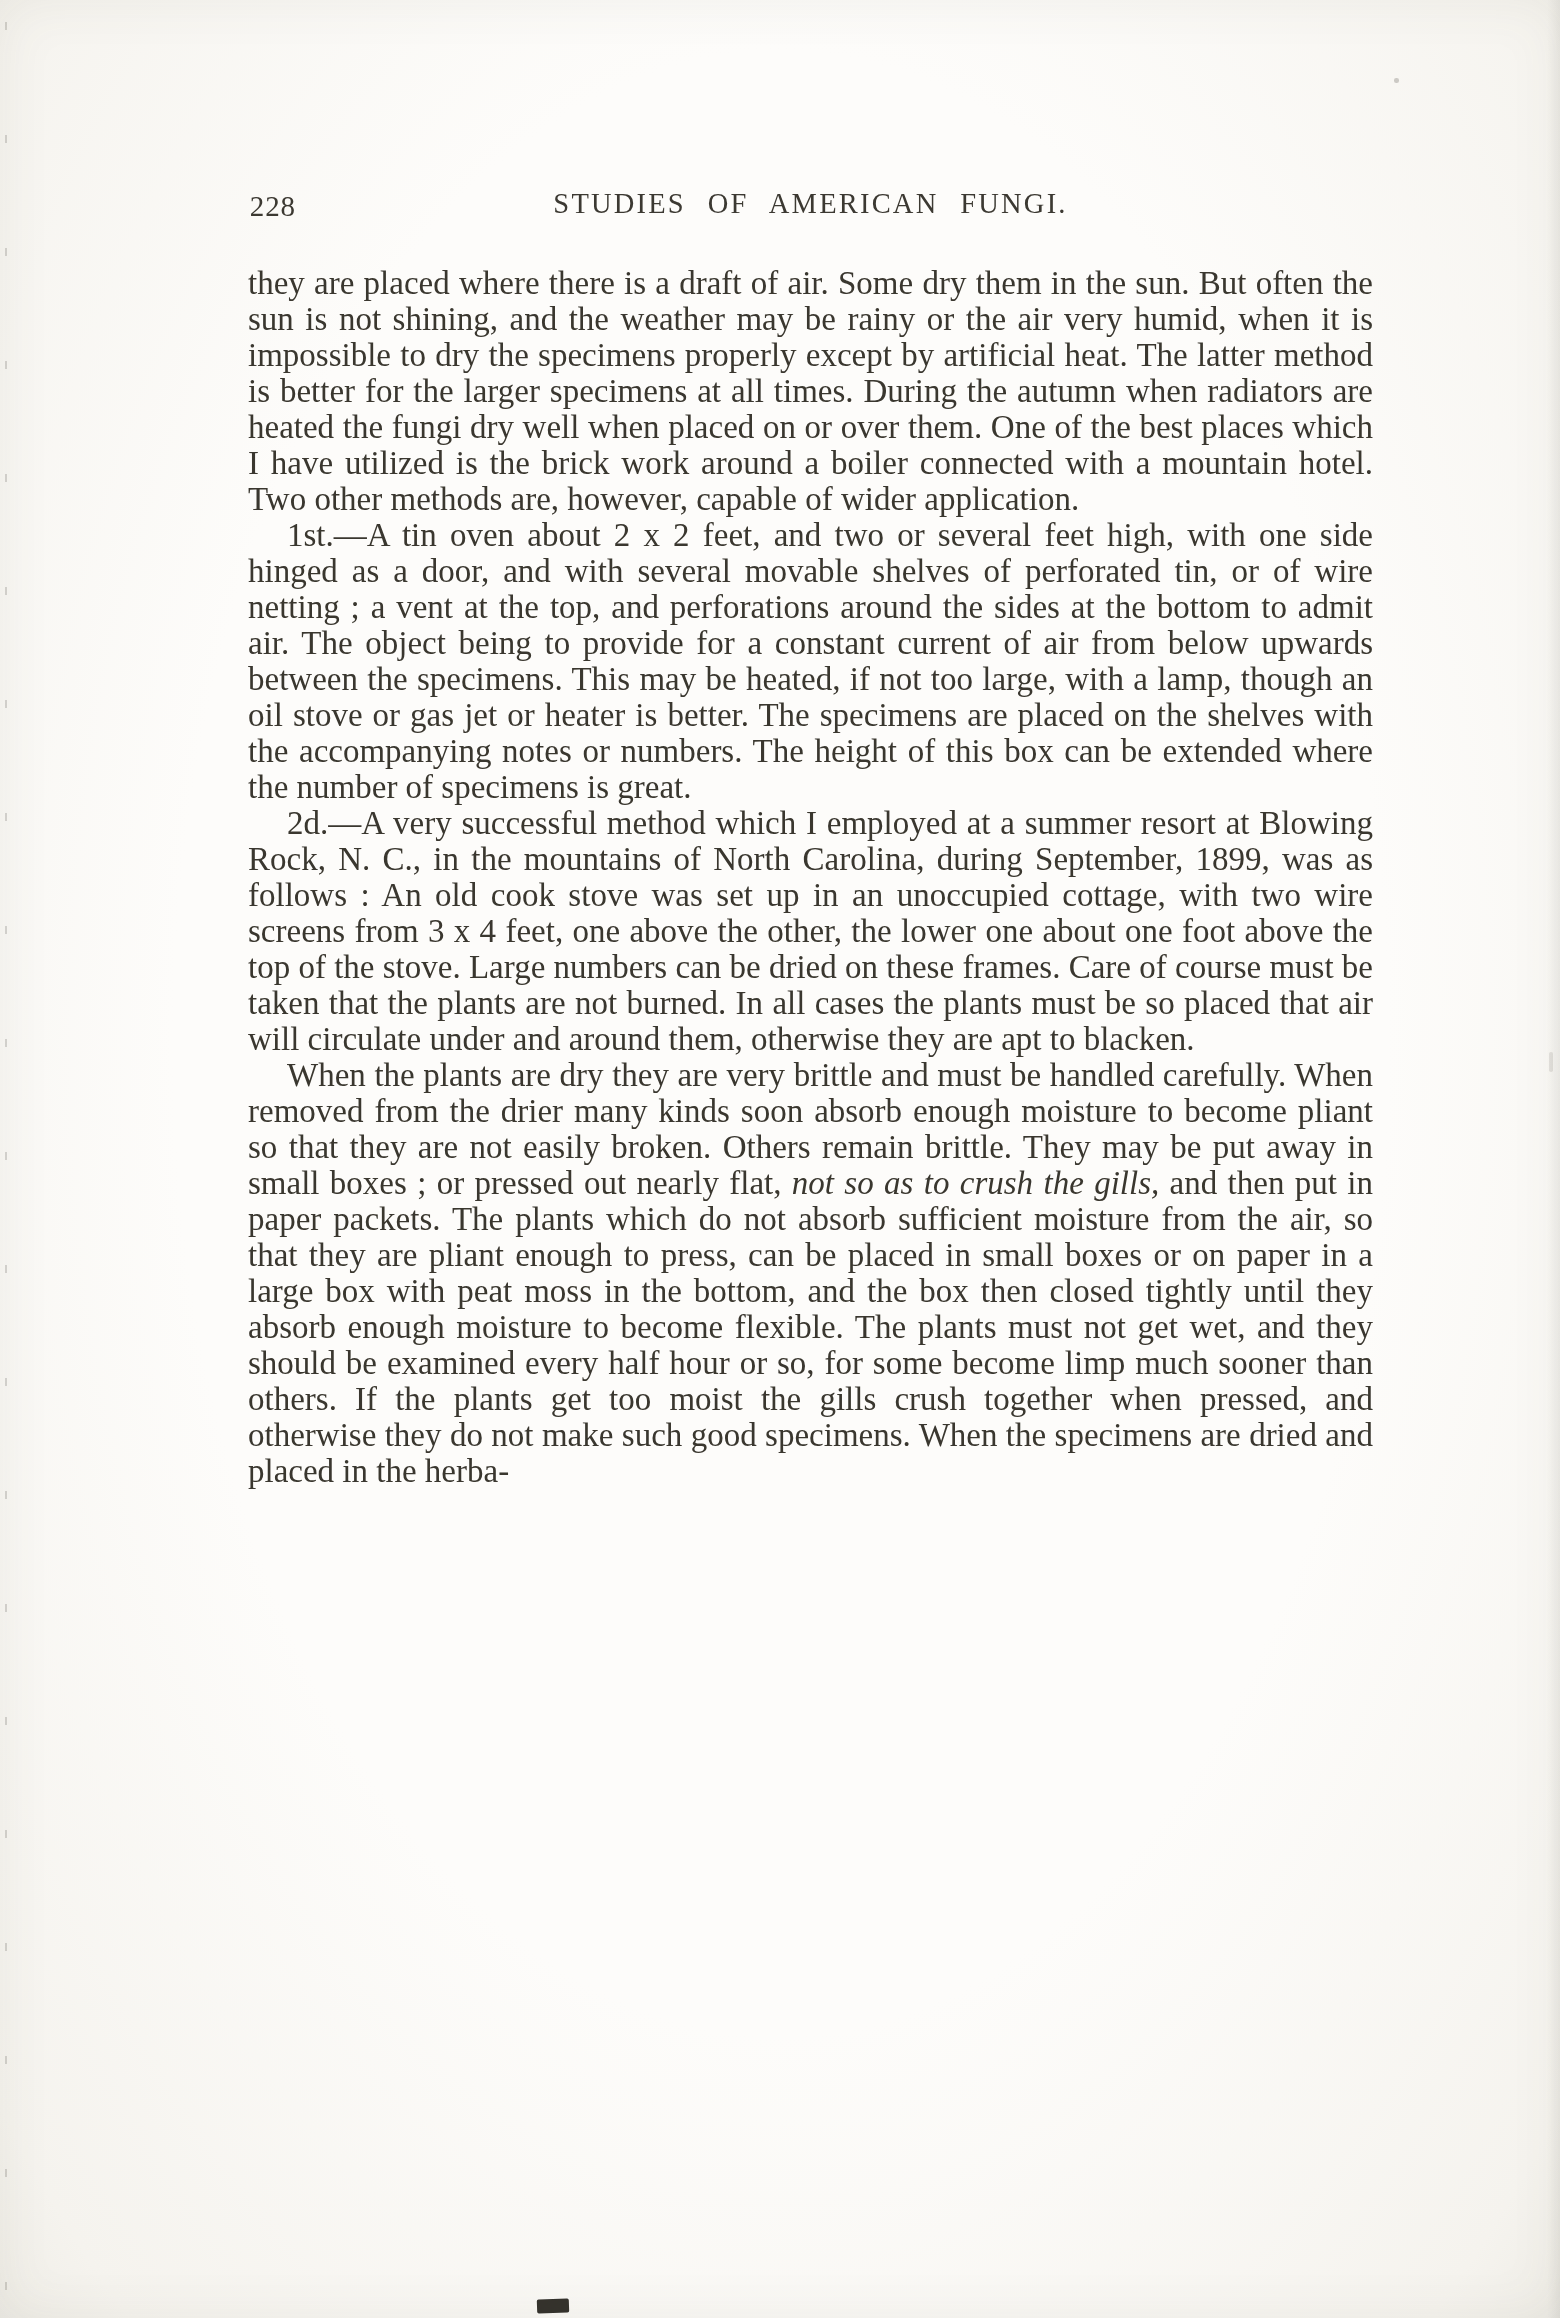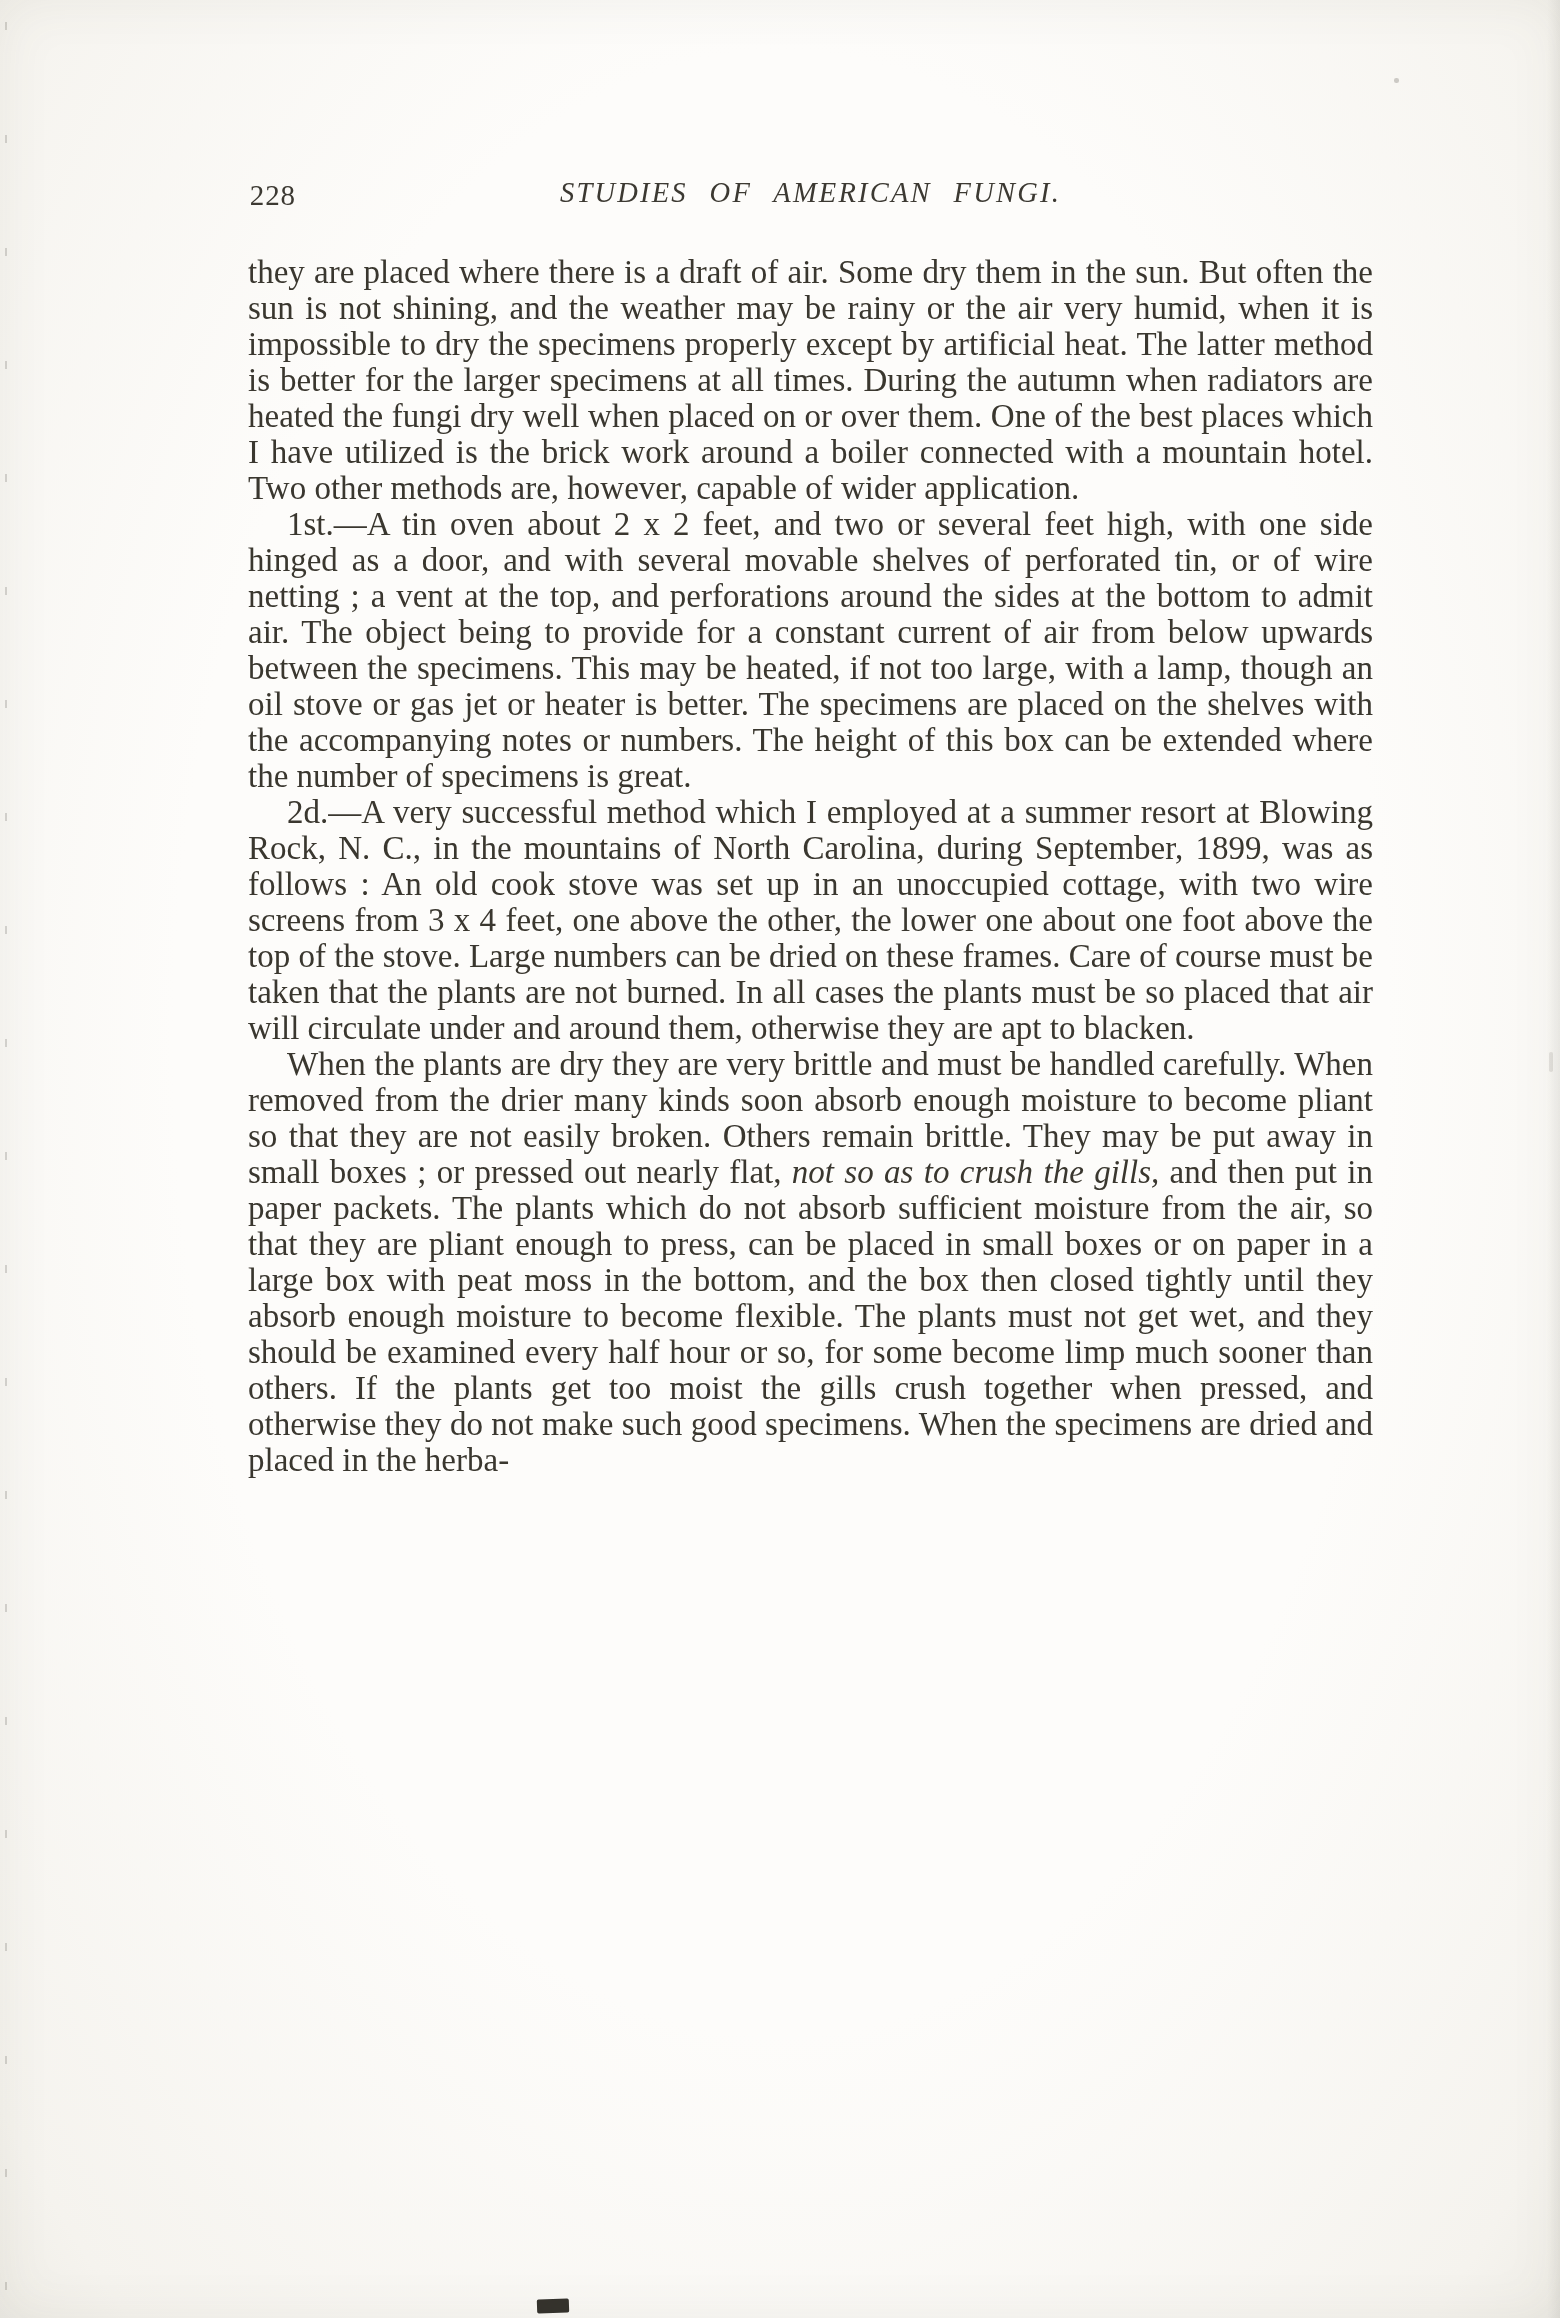--- a/index.html
+++ b/index.html
@@ -57,21 +57,21 @@
     position: absolute;
     left: 1549px; top: 1052px;
     width: 3.6px; height: 19.6px;
     background: rgba(70, 66, 58, 0.12);
     border-radius: 1.8px;
   }
 
   .text-column {
     position: absolute;
     left: 248px;
-    top: 177px;
+    top: 188px;
     width: 1125px;
     color: #3a372f;
   }
   .page-header {
     position: relative;
     height: 41px;
     margin-bottom: 36px;
   }
   .page-number {
     position: absolute;
@@ -81,21 +81,20 @@
     color: #3c3932;
   }
   .running-title {
     position: absolute;
     left: 0; right: 0; top: 0;
     text-align: center;
     font-size: 28.5px;
     letter-spacing: 2.2px;
     word-spacing: 12.5px;
     color: #3c3932;
-    font-style: italic;
   }
   .body-text p {
     margin: 0;
     font-size: 33px;
     line-height: 36px;
     text-align: justify;
     color: #3a372f;
   }
   .body-text p.indent {
     text-indent: 39px;

